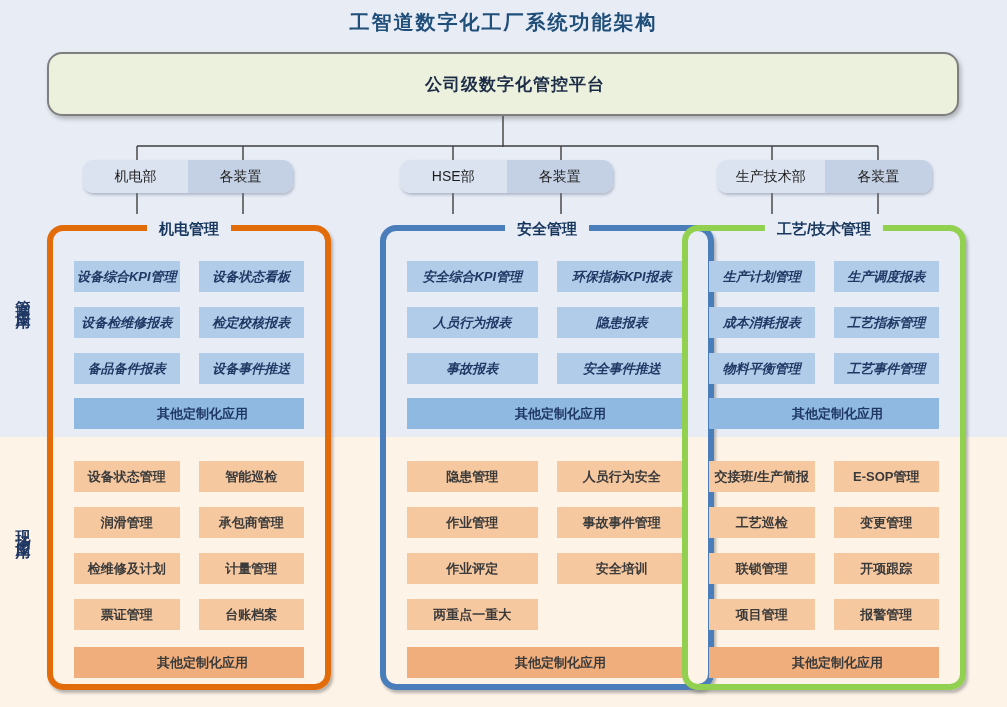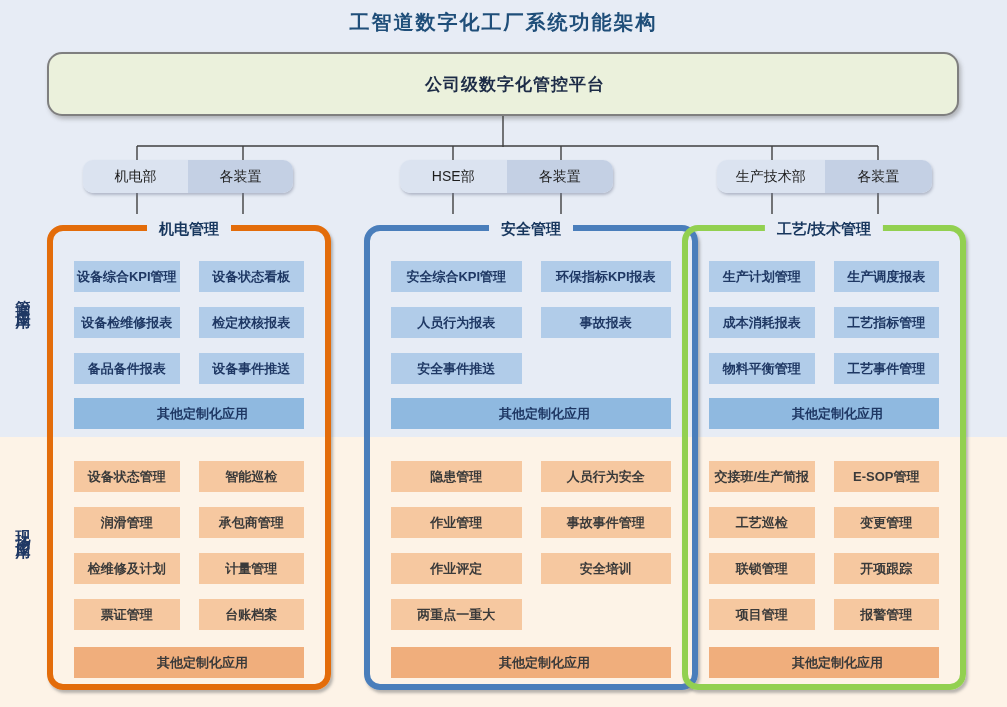--- a/index.html
+++ b/index.html
@@ -29,31 +29,31 @@
     font-size:14px;color:#1d1d1d;white-space:nowrap;}
   .tabcell.c1{background:var(--tab-left,#dbe3f0);}
   .tabcell.c2{background:var(--tab-right,#c4d0e4);}
   .tg1{left:83px;width:210px;}
   .tg2{left:400px;width:213px;}
   .tg3{left:717px;width:215px;}
   .col{
     position:absolute;top:225px;height:465px;width:284px;box-sizing:border-box;
     border:6px solid #701a75;border-radius:16px;box-shadow:2px 3px 3px rgba(125,125,125,.55);
   }
-  .col1{left:47px;} .col2{left:364px;width:334px;} .col3{left:682px;}
+  .col1{left:47px;} .col2{left:380px;width:334px;} .col3{left:682px;}
   .col-title{
     position:absolute;top:-13px;left:50%;transform:translateX(-50%);
     background:var(--bg-top,#e7ecf5);padding:0 12px;white-space:nowrap;
     font-size:15px;font-weight:bold;color:#17365d;line-height:22px;
   }
   .grid{
     position:absolute;left:21px;right:21px;display:grid;
     grid-template-columns:1fr 1fr;column-gap:19px;row-gap:15px;
   }
-  .grid-top{top:30px;}
+  .grid-top{top:30px;font-style:italic;}
   .grid-bottom{top:230px;}
   .app,.wide{
     height:31px;display:flex;align-items:center;justify-content:center;
     font-size:13px;font-weight:bold;white-space:nowrap;
   }
   .app.blue{background:var(--blue-box,#b1cce9);color:var(--blue-text,#1f3864);}
   .app.orange{background:var(--orange-box,#f6c8a0);color:var(--orange-text,#3a3a3a);}
   .wide{position:absolute;left:21px;right:21px;padding-left:27px;}
   .wide.blue{top:167px;background:var(--blue-wide,#8fb9e0);color:var(--blue-text,#1f3864);}
   .wide.orange{top:416px;background:var(--orange-wide,#f0ae7c);color:var(--orange-text,#3a3a3a);}
@@ -126,20 +126,21 @@
     </div>
   <div class="wide orange">其他定制化应用</div>
 </div>
 
 <div class="col col2" style="border-color: rgb(74, 126, 187);">
   <div class="col-title">安全管理</div>
   <div class="grid grid-top">
       <div class="app blue">安全综合KPI管理</div>
       <div class="app blue">环保指标KPI报表</div>
       <div class="app blue">人员行为报表</div>
+      <div class="app blue">隐患报表</div>
       <div class="app blue">事故报表</div>
       <div class="app blue">安全事件推送</div>
     </div>
   <div class="wide blue">其他定制化应用</div>
   <div class="grid grid-bottom">
       <div class="app orange">隐患管理</div>
       <div class="app orange">人员行为安全</div>
       <div class="app orange">作业管理</div>
       <div class="app orange">事故事件管理</div>
       <div class="app orange">作业评定</div>

